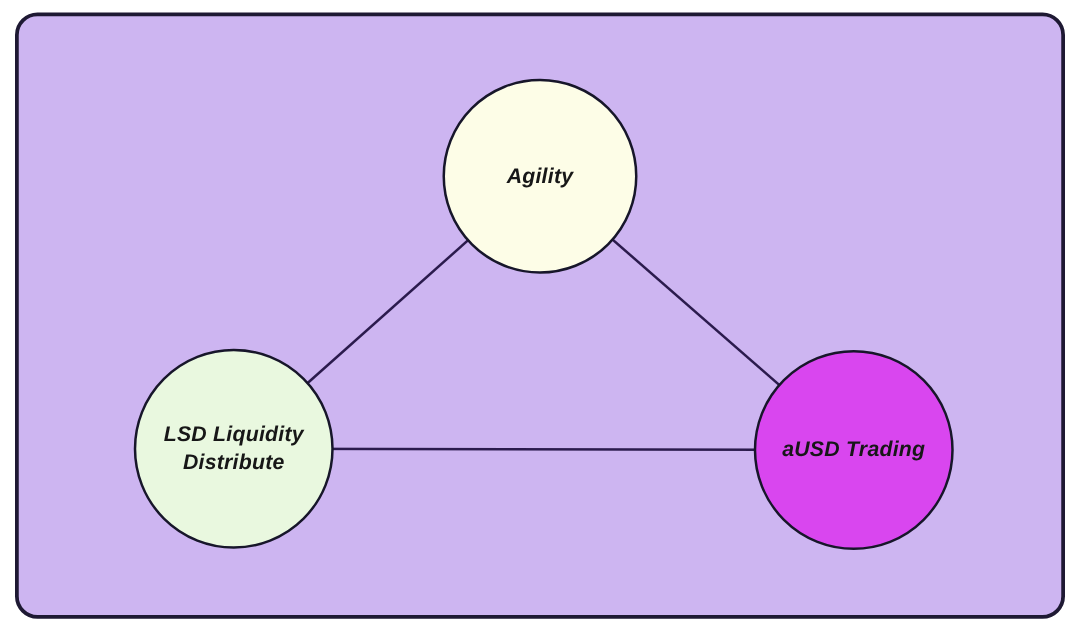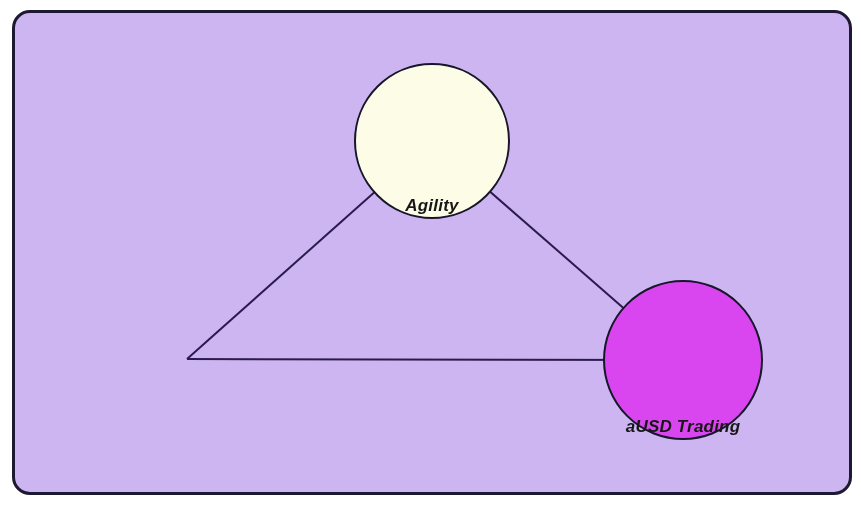--- a/index.html
+++ b/index.html
@@ -35,21 +35,21 @@
   }
   .edges-layer line {
     stroke-width: 2;
   }
   .node {
     position: absolute;
     border-radius: 50%;
     border: 2.5px solid #17162a;
     box-sizing: border-box;
     display: flex;
-    align-items: flex-end;
+    align-items: center;
     justify-content: center;
     text-align: center;
   }
   .node-label {
     font-weight: bold;
     font-style: italic;
     font-size: 17px;
     line-height: 1.3;
     color: #171717;
     letter-spacing: 0.2px;
@@ -70,19 +70,22 @@
 
       <line x1="417" y1="128" x2="172" y2="346" style="stroke: rgb(43, 27, 77);"></line>
       <line x1="417" y1="128" x2="668" y2="347" style="stroke: rgb(43, 27, 77);"></line>
       <line x1="172" y1="346" x2="668" y2="347" style="stroke: rgb(43, 27, 77);"></line>
     </svg>
 
     <div class="node node-agility" style="background-color: rgb(253, 253, 231);">
       <div class="node-label">Agility</div>
     </div>
 
+    <div class="node node-lsd" style="background-color: rgb(233, 248, 223);">
+      <div class="node-label">LSD Liquidity Distribute</div>
+    </div>
 
     <div class="node node-ausd" style="background-color: #d946ef;">
       <div class="node-label">aUSD Trading</div>
     </div>
 
   </div>
 </div>
 
 </body></html>

